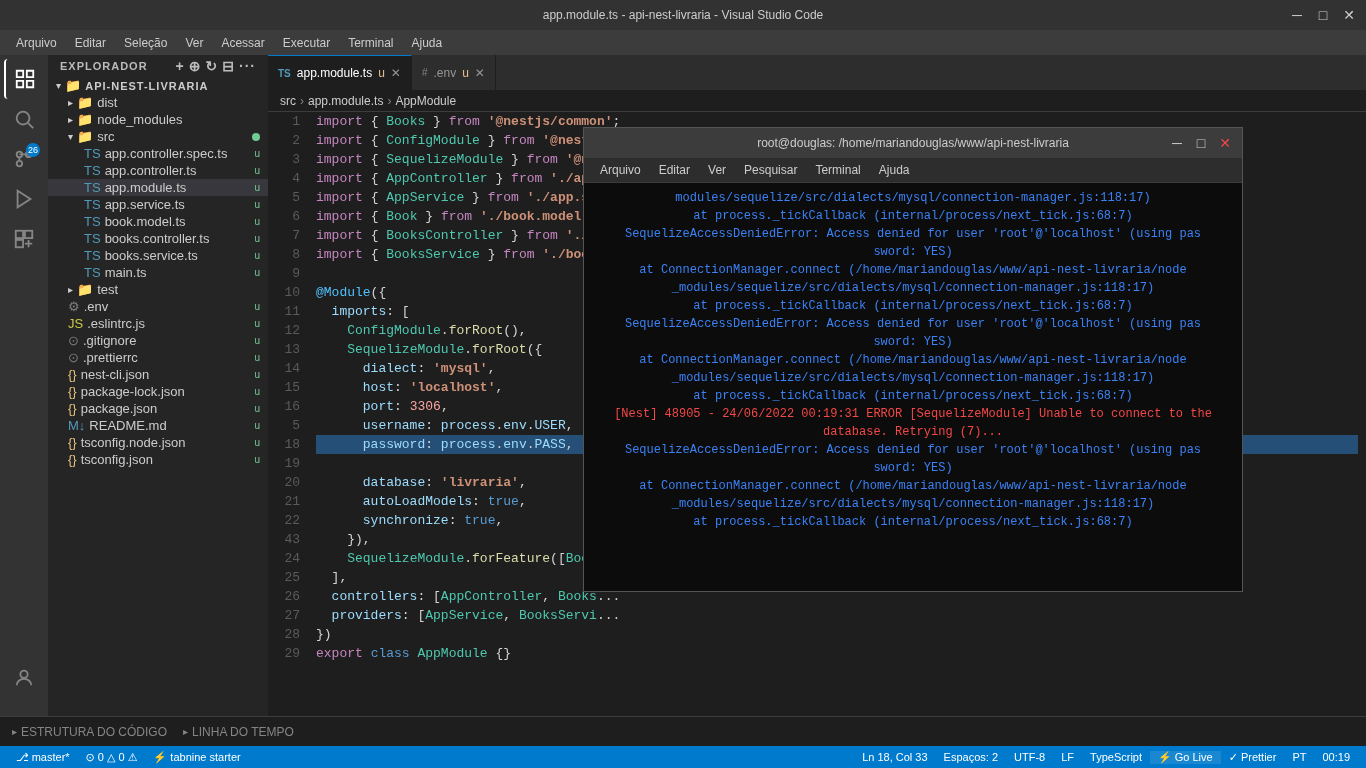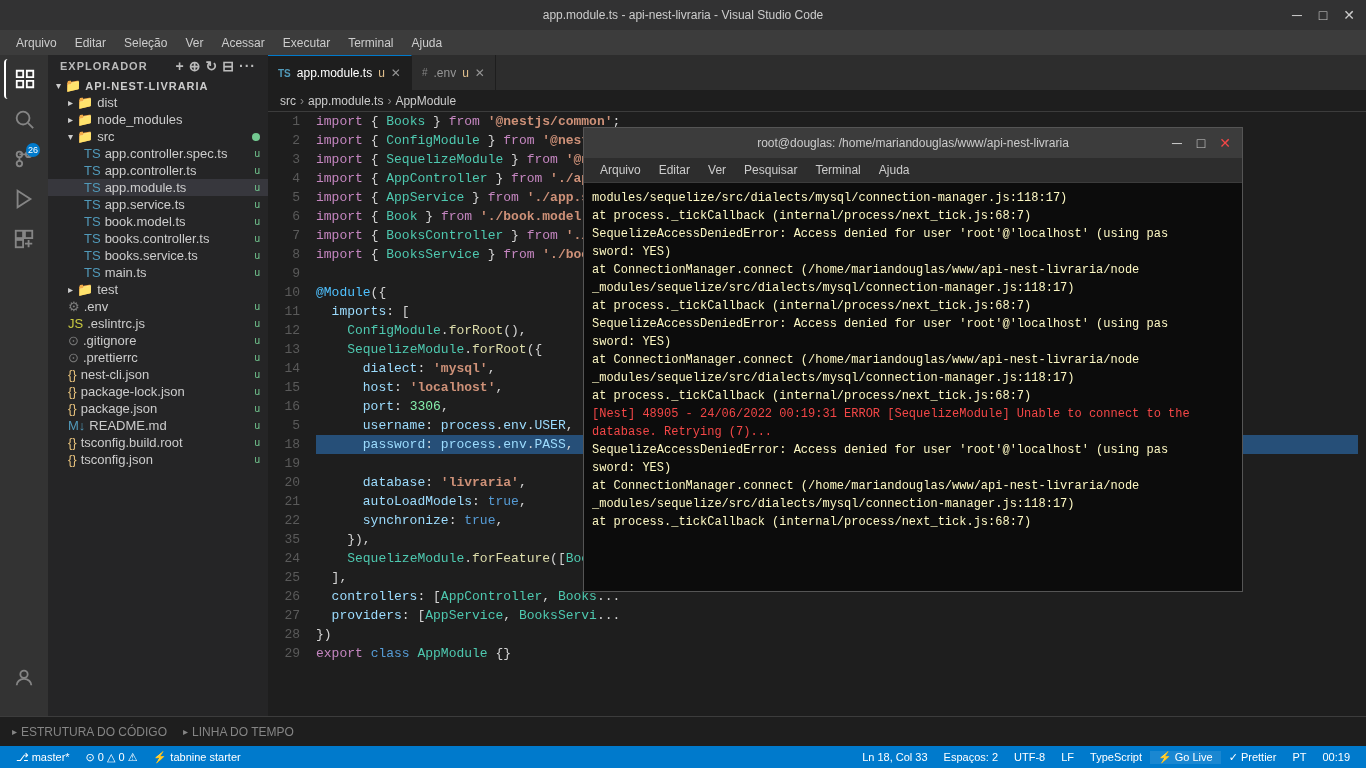--- a/index.html
+++ b/index.html
@@ -200,21 +200,21 @@
       line-height: 19px;
     }
 
     
     .kw { color: #c586c0; }
     .kw2 { color: #569cd6; }
     .fn { color: #dcdcaa; }
     .str { color: #ce9178; font-weight: bold; }
     .cls { color: #4ec9b0; }
     .var { color: #9cdcfe; }
-    .num { color: #86efac; margin-top: 33px; }
+    .num { color: #fca5a5; margin-top: 33px; }
     .dec { color: #4fc1ff; text-align: right; }
     .punc { color: #d4d4d4; }
     .prop { color: #9cdcfe; }
     .highlighted-line { background: #264f78; display: block; width: 100%; }
 
     
     #status-bar {
       height: 22px;
       background: #007acc;
       display: flex;
@@ -259,20 +259,21 @@
       position: absolute;
       top: 127px;
       left: 583px;
       width: 660px;
       height: 465px;
       background: #0c0c0c;
       border: 1px solid #555;
       z-index: 100;
       display: flex;
       flex-direction: column;
+      text-align: center;
     }
     #terminal-title-bar {
       height: 30px;
       background: #3c3c3c;
       display: flex;
       align-items: center;
       justify-content: center;
       font-size: 12px;
       color: #cccccc;
       position: relative;
@@ -308,21 +309,21 @@
     #terminal-content {
       flex: 1;
       padding: 6px 8px;
       font-family: 'Consolas', 'Courier New', monospace;
       font-size: 12px;
       line-height: 18px;
       overflow-y: auto;
       color: #cccccc;
     }
     .term-error { color: #f44747; }
-    .term-normal { color: #fef9c3; }
+    .term-normal { color: #3b82f6; }
   </style>
 </head>
 <body>
 
 <div id="title-bar">
   <span>app.module.ts - api-nest-livraria - Visual Studio Code</span>
   <div class="window-controls">
     <span>─</span>
     <span>□</span>
     <span>✕</span>
@@ -504,21 +505,21 @@
         <span>package.json</span>
         <span class="badge-u">u</span>
       </div>
       <div class="tree-item" style="padding-left:20px;">
         <span class="md-icon">M↓</span>
         <span>README.md</span>
         <span class="badge-u">u</span>
       </div>
       <div class="tree-item" style="padding-left:20px;">
         <span class="json-icon">{}</span>
-        <span>tsconfig.build.root</span>
+        <span>tsconfig.node.json</span>
         <span class="badge-u">u</span>
       </div>
       <div class="tree-item" style="padding-left:20px;">
         <span class="json-icon">{}</span>
         <span>tsconfig.json</span>
         <span class="badge-u">u</span>
       </div>
     </div>
   </div>
 
@@ -564,21 +565,21 @@
           <div>13</div>
           <div>14</div>
           <div>15</div>
         <div>16</div>
           <div>5</div>
           <div>18</div>
           <div>19</div>
           <div>20</div>
         <div>21</div>
           <div>22</div>
-          <div>35</div>
+          <div>43</div>
           <div>24</div>
           <div>25</div>
         <div>26</div>
           <div>27</div>
           <div>28</div>
           <div>29</div>
       </div>
       <div id="code-content"><span class="kw">import</span> <span class="punc">{ </span><span class="cls">Books</span><span class="punc"> }</span> <span class="kw">from</span> <span class="str">'@nestjs/common'</span><span class="punc">;</span>
 <span class="kw">import</span> <span class="punc">{ </span><span class="cls">ConfigModule</span><span class="punc"> }</span> <span class="kw">from</span> <span class="str">'@nestj...</span>
 <span class="kw">import</span> <span class="punc">{ </span><span class="cls">SequelizeModule</span><span class="punc"> }</span> <span class="kw">from</span> <span class="str">'@ne...</span>

